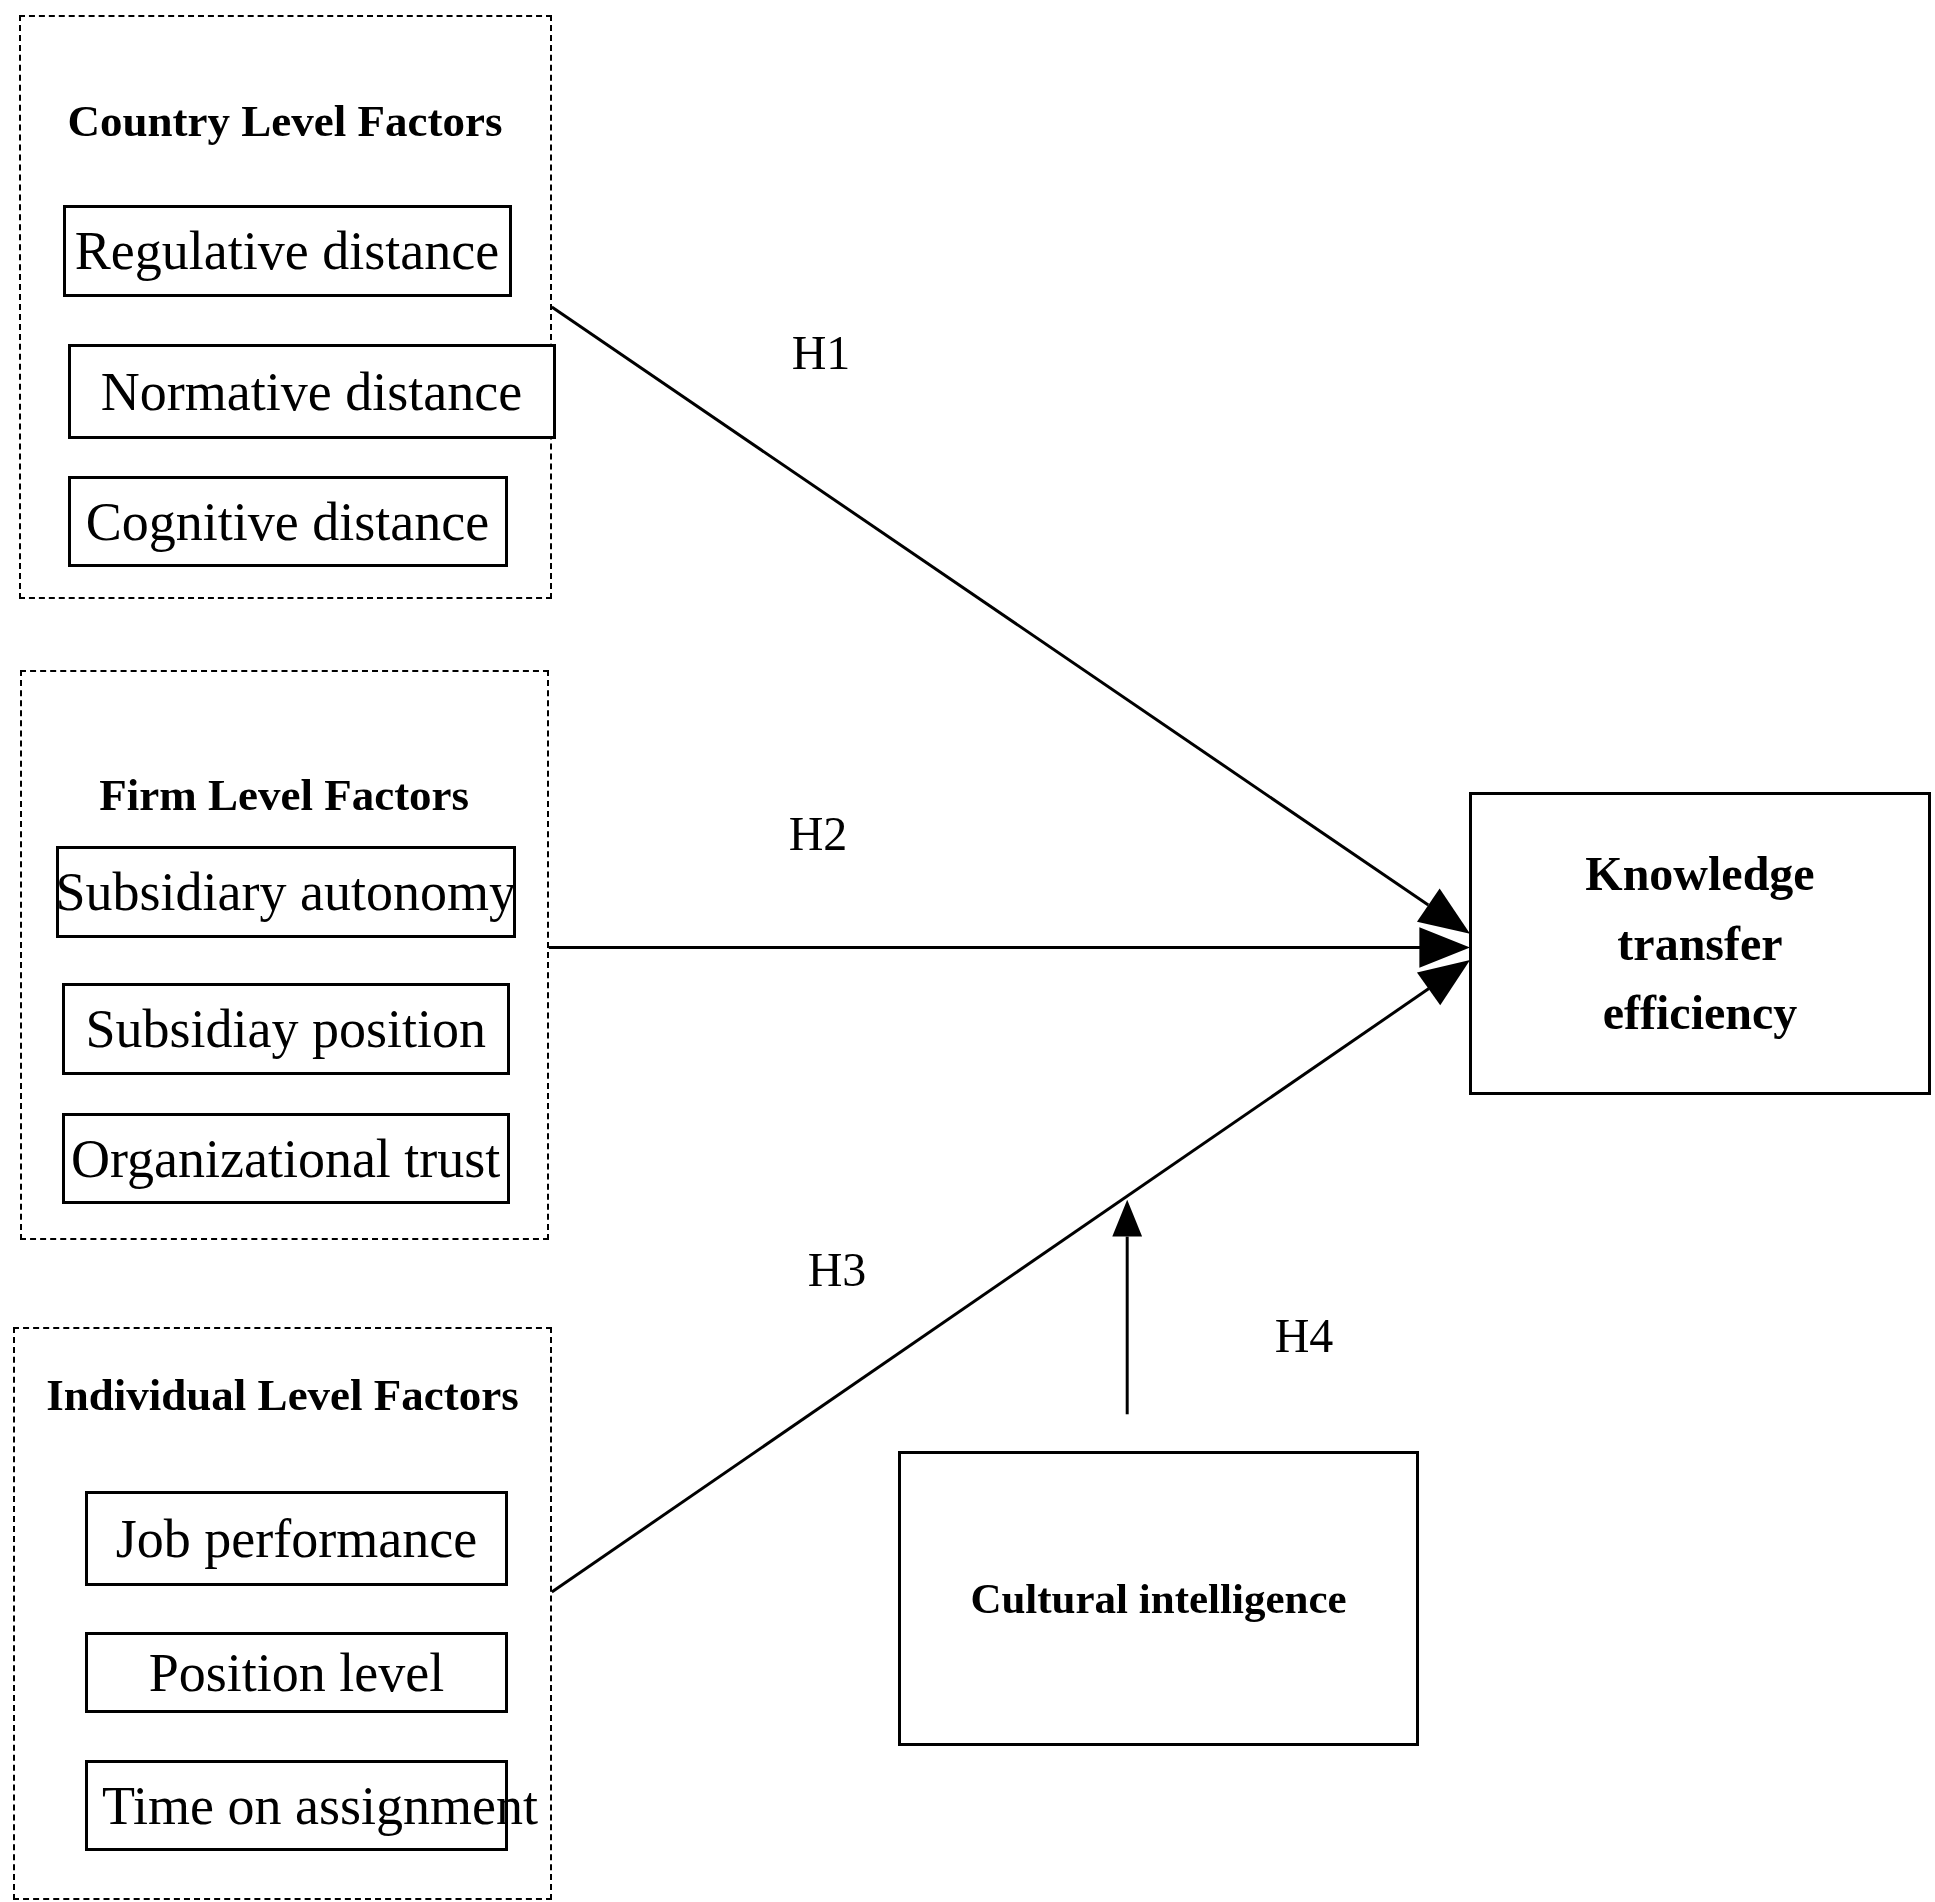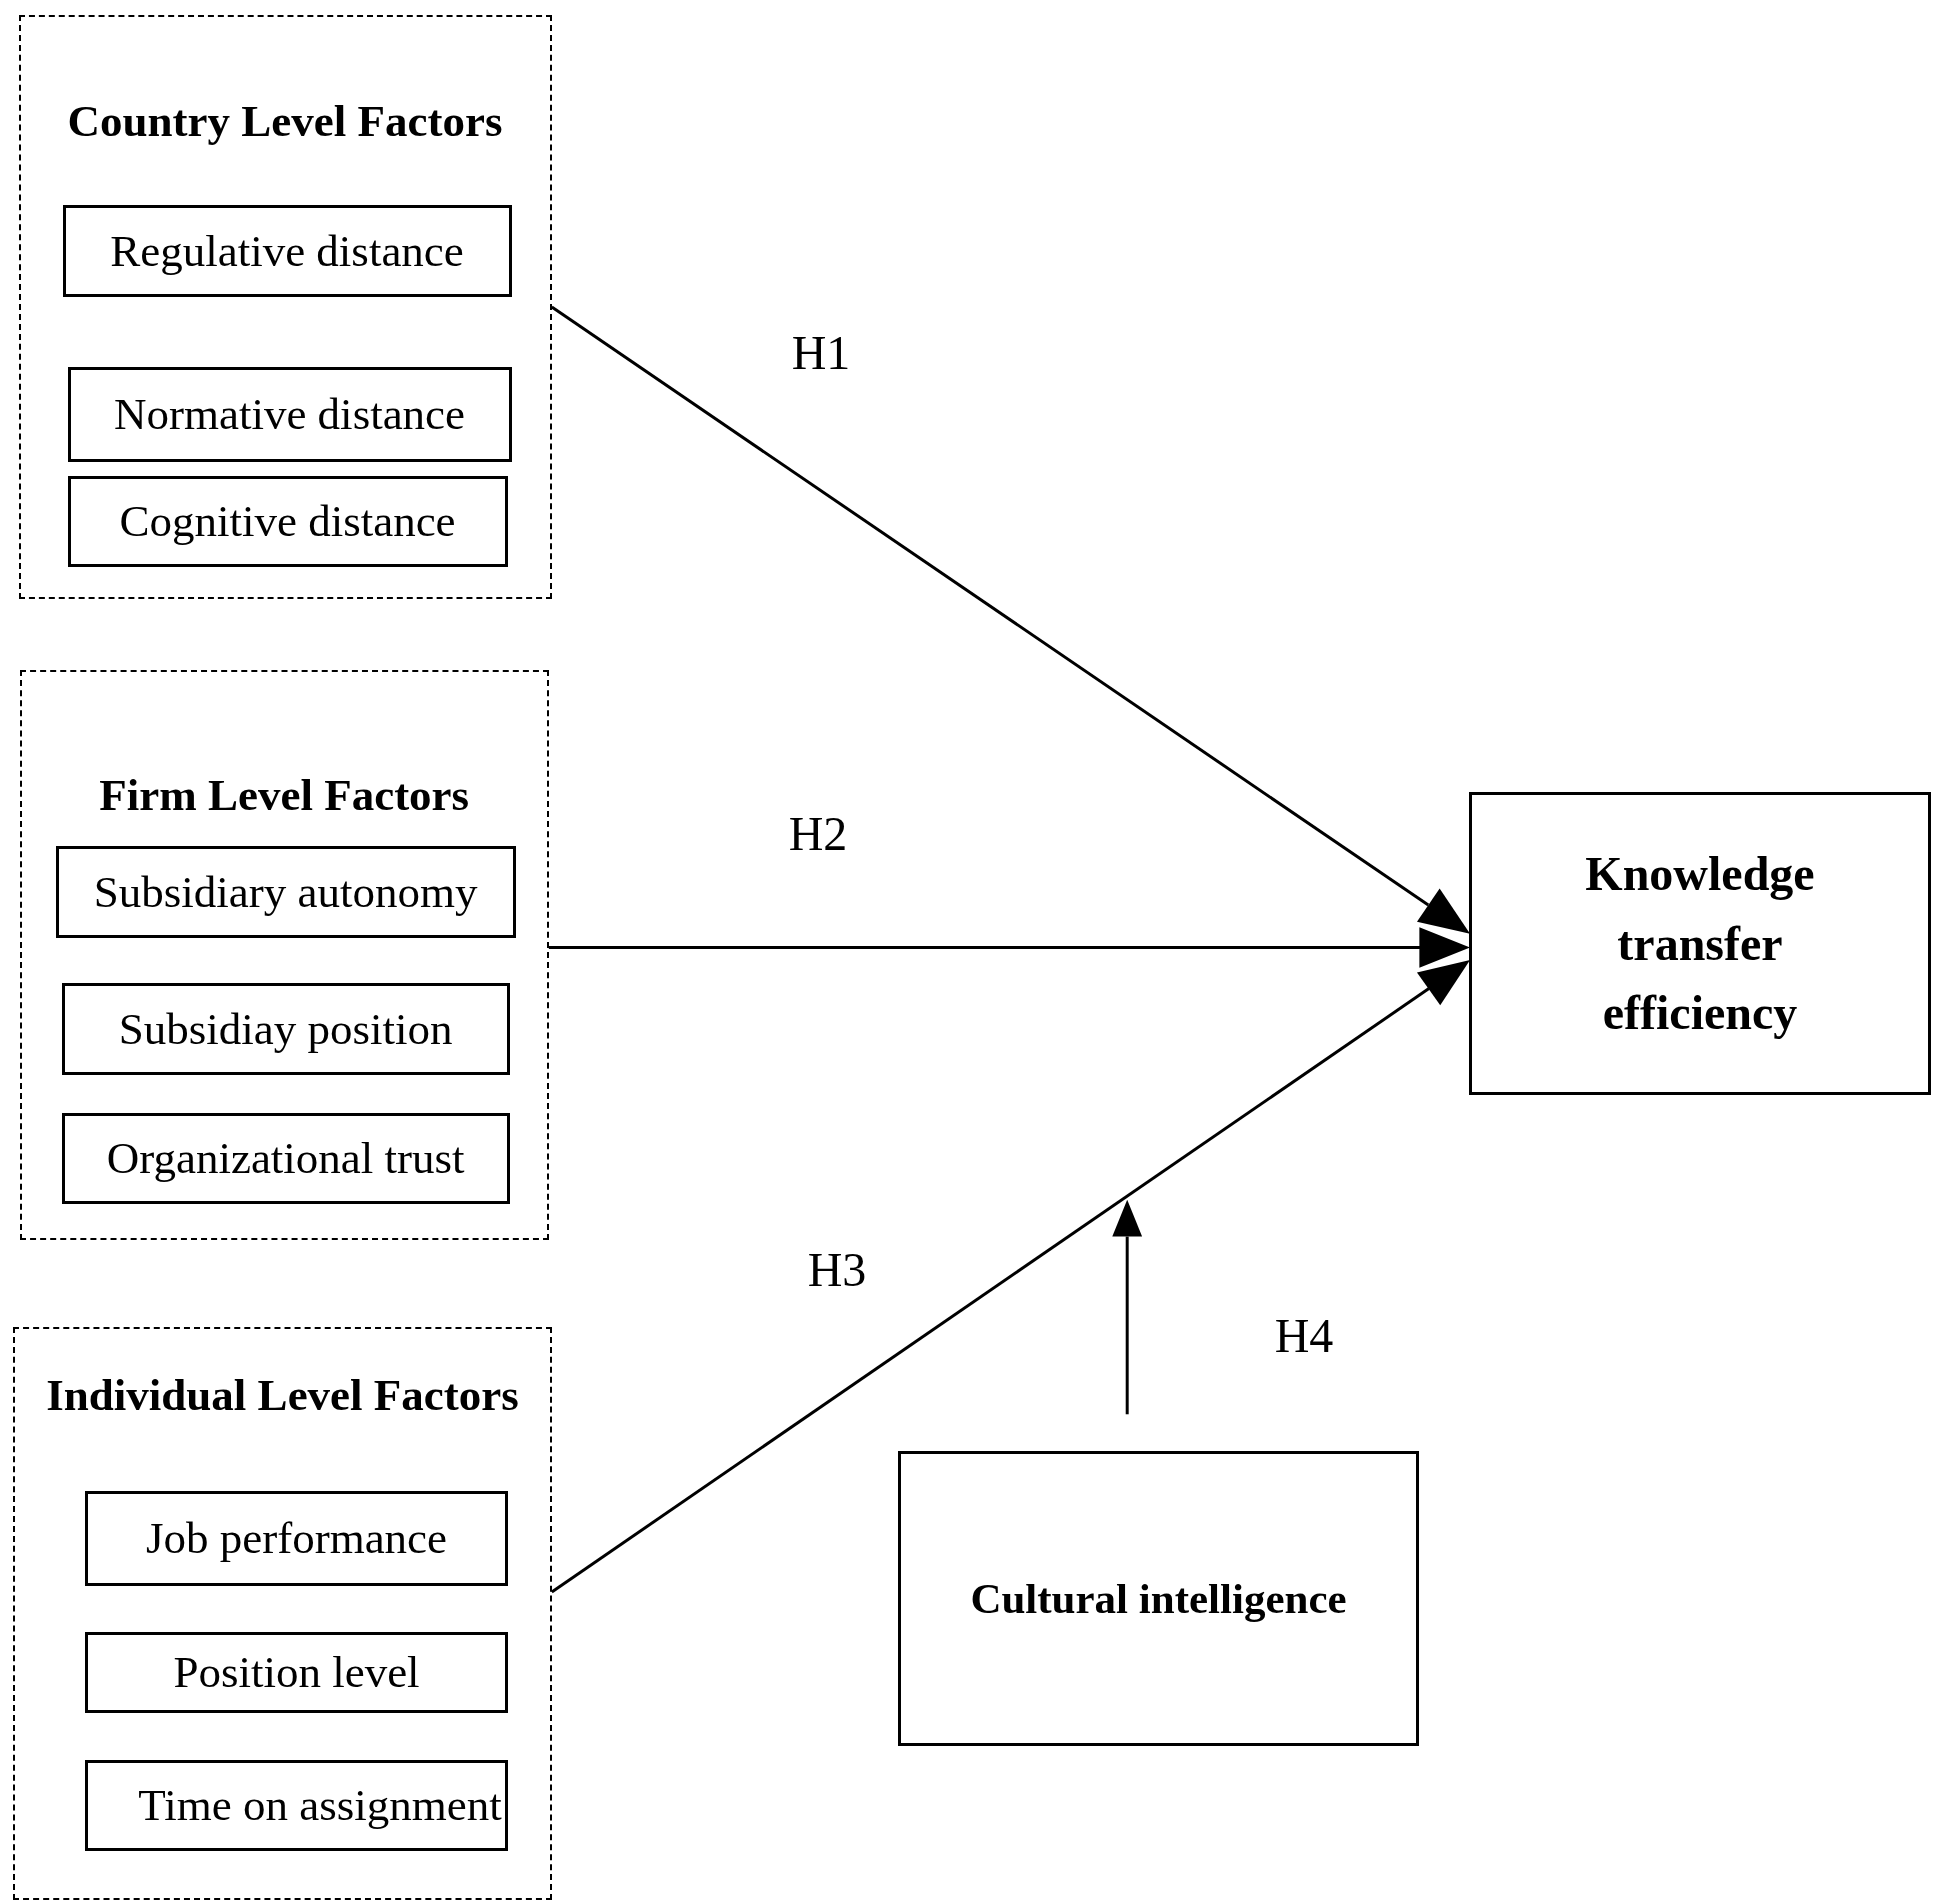--- a/index.html
+++ b/index.html
@@ -42,21 +42,21 @@
   .ibox {
     position: absolute;
     border: 3px solid #000000;
     background: #ffffff;
     box-sizing: border-box;
     display: flex;
     align-items: center;
     justify-content: center;
   }
   .ibox span {
-    font-size: 45px;
+    font-size: 54px;
     line-height: 1;
     white-space: nowrap;
   }
   .solid-box {
     position: absolute;
     border: 3.6px solid #000000;
     background: #ffffff;
     box-sizing: border-box;
     display: flex;
     align-items: center;
@@ -101,21 +101,21 @@
 
     <line x1="1890" y1="2372" x2="1890" y2="2074" stroke="#000000" stroke-width="5"></line>
     <polygon points="1890,2012 1865,2074 1915,2074" fill="#000000"></polygon>
   </svg>
 
   <section class="group" style="left:18.5px; top:15px; width:533px; height:584px;">
     <h2 class="gtitle" style="top:82px;">Country Level Factors</h2>
     <div class="ibox" style="left:42px; top:188px; width:449px; height:92px;">
       <span>Regulative distance</span>
     </div>
-    <div class="ibox" style="left:47px; top:327px; width:444px; height:95px;margin-top:23px;">
+    <div class="ibox" style="left:47px; top:327px; width:488px; height:95px;">
       <span>Normative distance</span>
     </div>
     <div class="ibox" style="left:47px; top:459px; width:440px; height:91px;">
       <span>Cognitive distance</span>
     </div>
   </section>
 
   <section class="group" style="left:19.7px; top:670px; width:529px; height:570px;">
     <h2 class="gtitle" style="top:101px;">Firm Level Factors</h2>
     <div class="ibox" style="left:34px; top:174px; width:460px; height:92px;">

